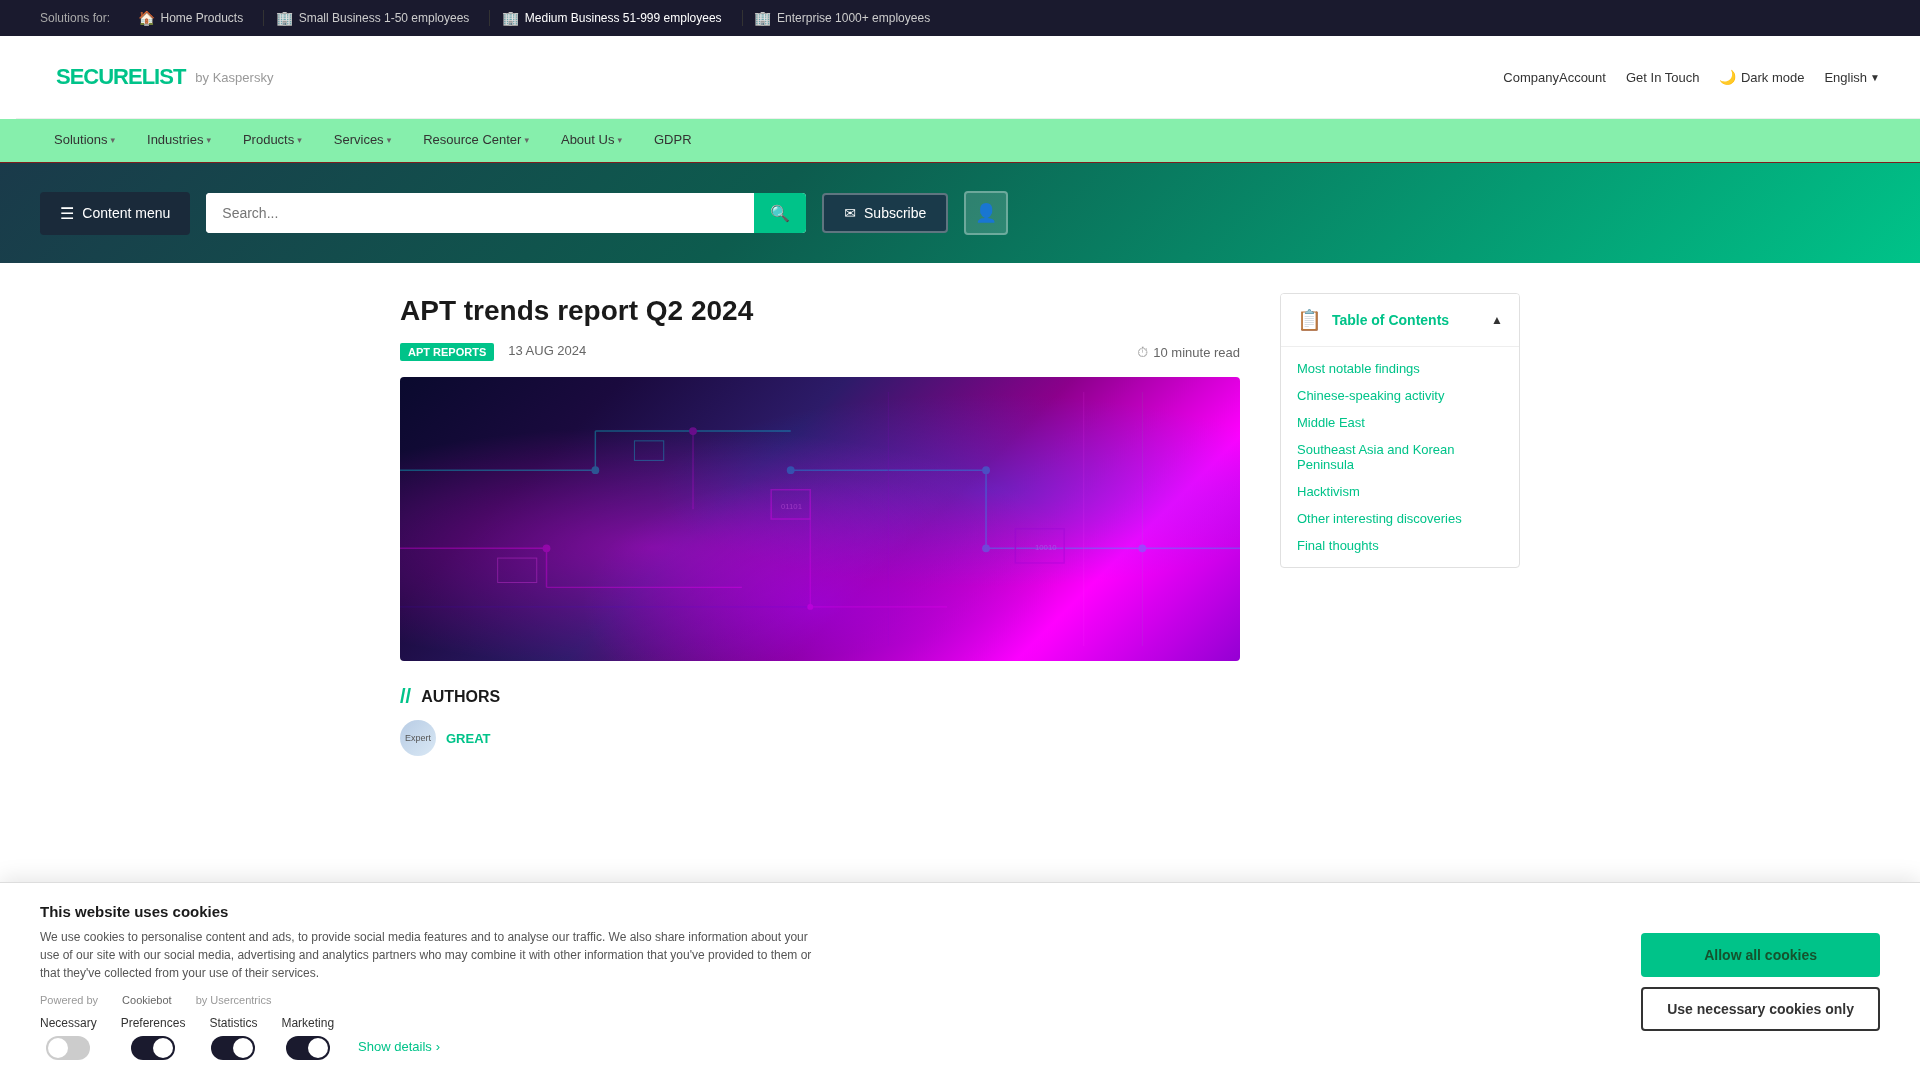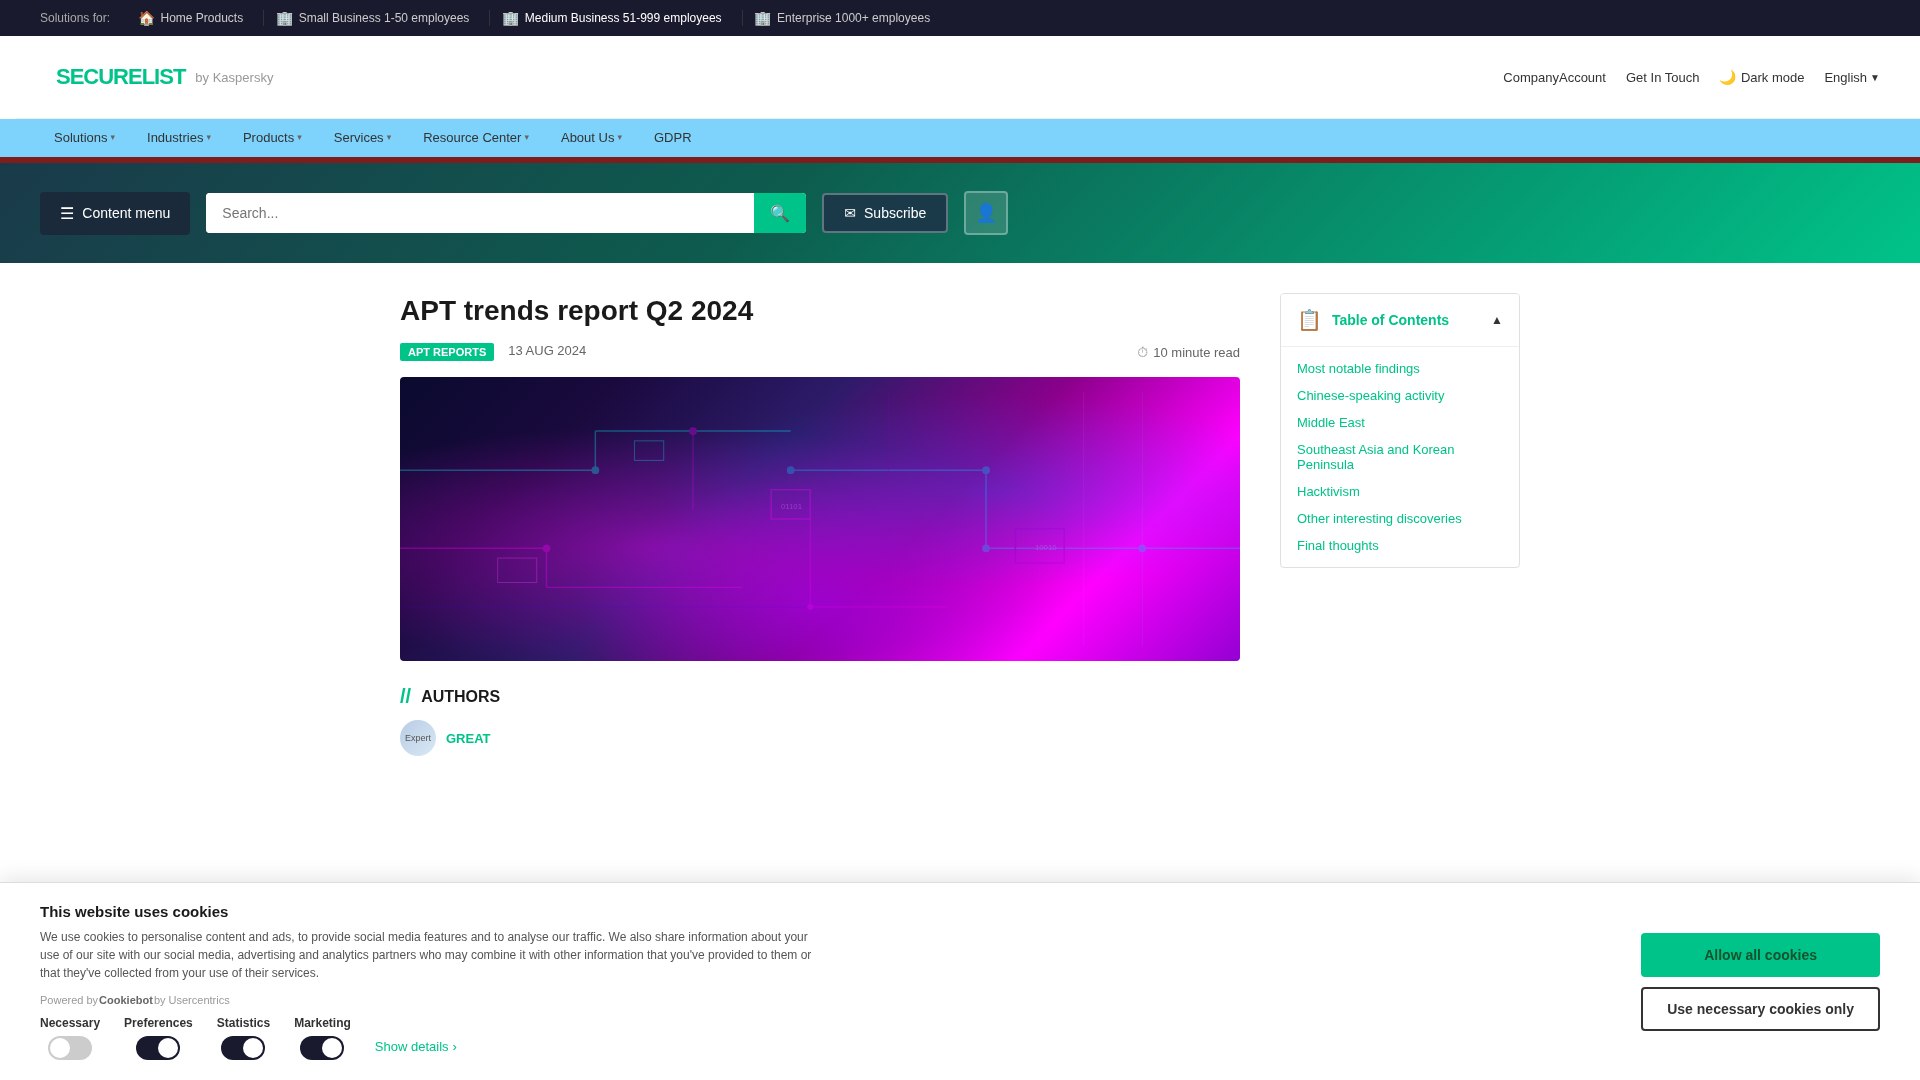--- a/index.html
+++ b/index.html
@@ -72,22 +72,22 @@
       cursor: pointer;
       color: #333;
     }
     .chevron { font-size: 10px; }
 
     
     .nav-bar {
       display: flex;
       align-items: center;
       padding: 0 40px;
-      border-bottom: 6px solid #7f1d1d;
-      background: #7dd3fc;
+      border-bottom: 1px solid #7f1d1d;
+      background: #86efac;
       height: 44px;
       gap: 4px;
     }
     .nav-item {
       display: flex;
       align-items: center;
       gap: 3px;
       padding: 0 14px;
       height: 100%;
       color: #333;
@@ -342,50 +342,50 @@
     }
     .cookie-desc {
       font-size: 12px;
       color: #555;
       line-height: 1.5;
       max-width: 780px;
     }
     .cookie-powered {
       display: flex;
       align-items: center;
-      gap: 1px;
+      gap: 24px;
       margin-top: 12px;
       font-size: 11px;
       color: #999;
     }
     .cookiebot-logo {
       display: flex;
       align-items: center;
       gap: 4px;
       font-size: 11px;
       color: #666;
-      font-weight: 700;
+      font-weight: 400;
     }
     .cookie-controls {
       display: flex;
       align-items: center;
       gap: 24px;
       margin-top: 10px;
       flex-wrap: wrap;
     }
     .cookie-control-item {
       display: flex;
       flex-direction: column;
       align-items: center;
       gap: 6px;
     }
     .cookie-control-label {
       font-size: 12px;
       color: #333;
-      font-weight: 700;
+      font-weight: 400;
     }
     
     .toggle {
       width: 44px;
       height: 24px;
       border-radius: 12px;
       position: relative;
       cursor: pointer;
     }
     .toggle.off { background: #ccc; }

